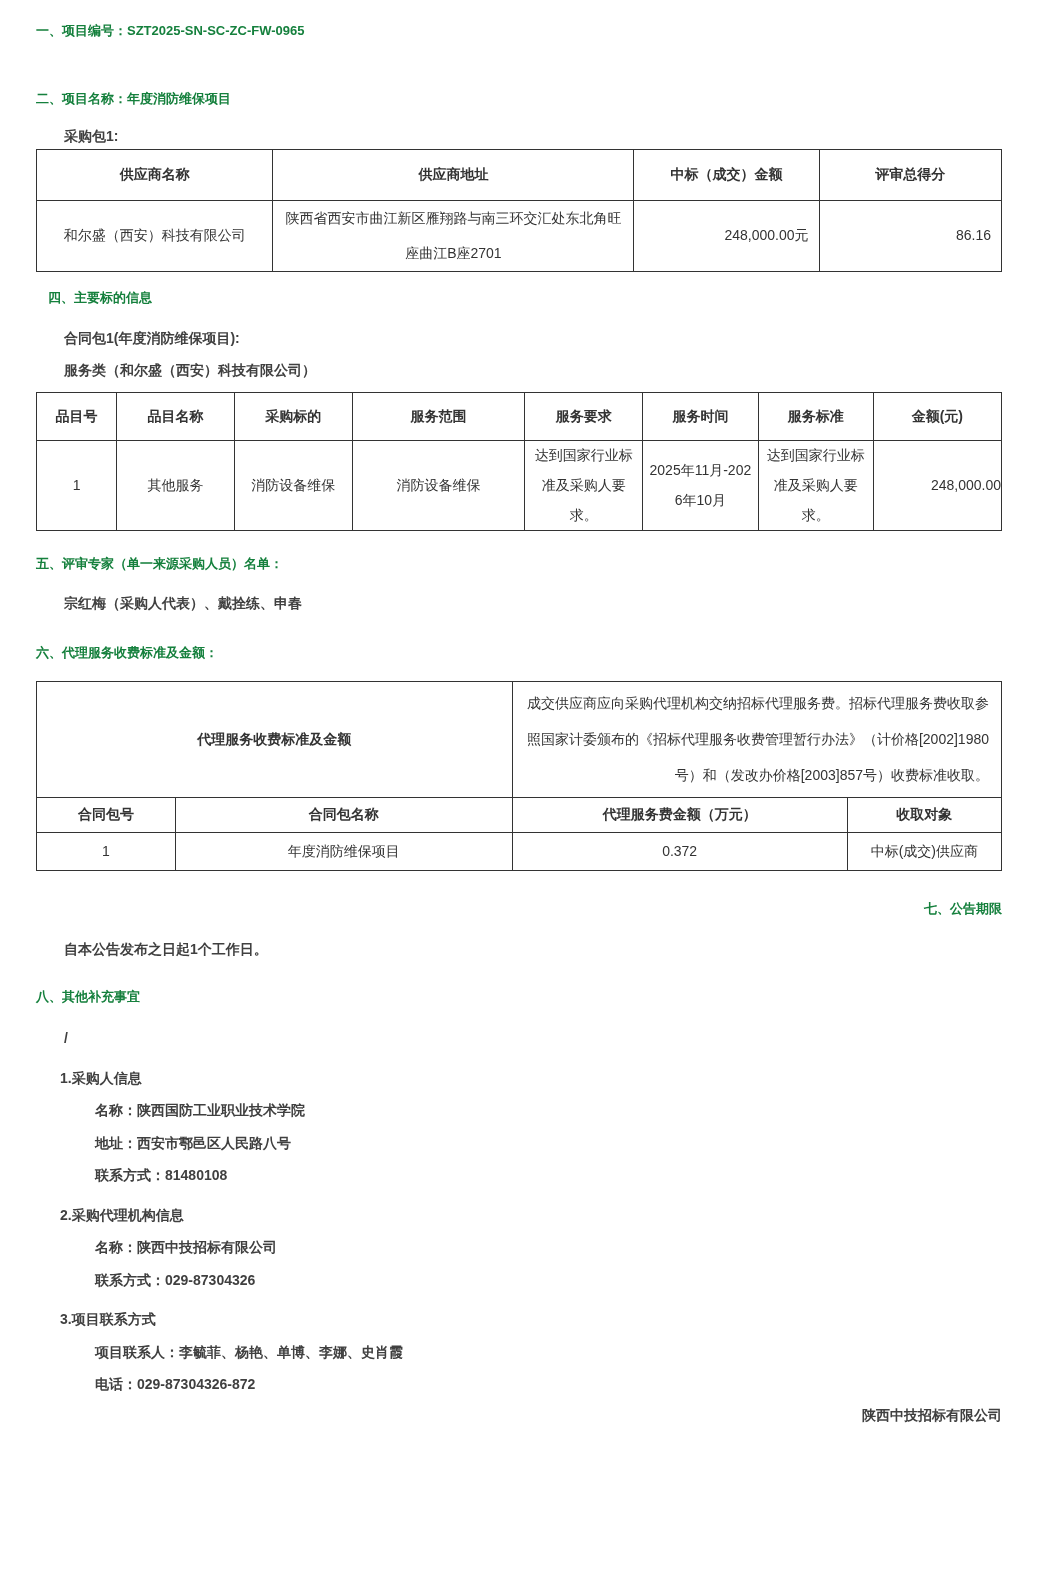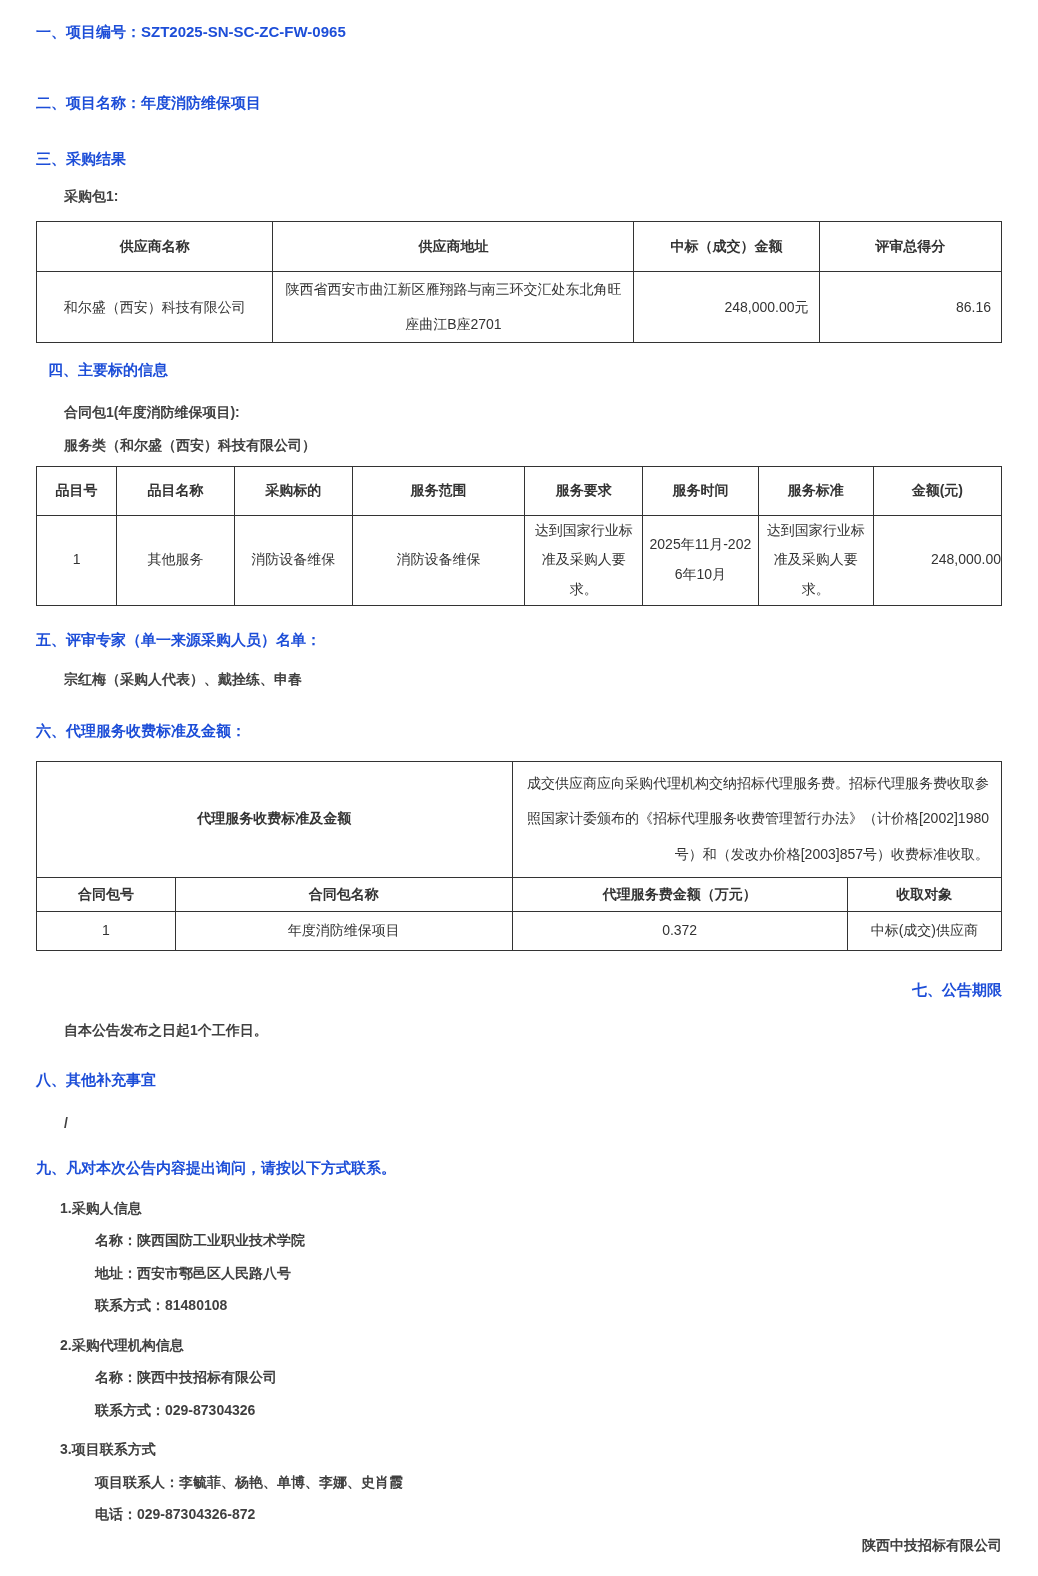--- a/index.html
+++ b/index.html
@@ -7,29 +7,29 @@
   body {
     width: 1038px;
     color: #333333;
     font-family: "Liberation Sans", "DejaVu Sans", sans-serif;
     font-size: 14px;
     line-height: 1.25;
   }
   .page { padding: 13px 36px 24px 36px; }
   p { margin: 0; }
 
-  .sec-title { font-size: 15px; font-weight: 700; color: #1d4ed8; }
+  .sec-title { font-size: 13px; font-weight: 700; color: #15803d; }
   .plain { font-size: 14px; color: #404040; font-weight: bold; }
 
   
   .s1 { margin-top: 10px; }
   .s2 { margin-top: 52px; }
   .s3 { margin-top: 37px; }
   .pkg { margin-top: 20px; padding-left: 28px; }
-  .tbl1 { margin-top: 15px; }
+  .tbl1 { margin-top: 4px; }
   .s4 { margin-top: 18px; margin-left: 12px; }
   .l-contract { margin-top: 24px; padding-left: 28px; }
   .l-service { margin-top: 15px; padding-left: 28px; }
   .tbl2 { margin-top: 12px; }
   .s5 { margin-top: 25px; }
   .l-experts { margin-top: 22px; padding-left: 28px; }
   .s6 { margin-top: 33px; }
   .tbl3 { margin-top: 20px; }
   .s7 { margin-top: 30px; text-align: right; }
   .b7 { margin-top: 23px; padding-left: 28px; }
@@ -69,21 +69,20 @@
 </style>
 </head>
 <body>
 
 <div class="page">
 
   <p class="sec-title s1"><span>一、项目编号：</span><span>SZT2025-SN-SC-ZC-FW-0965</span></p>
 
   <p class="sec-title s2"><span>二、项目名称：</span><span>年度消防维保项目</span></p>
 
-  <p class="sec-title s3">三、采购结果</p>
 
   <p class="plain pkg">采购包1:</p>
 
   <table class="tbl1">
     <colgroup>
       <col style="width:24.5%">
         <col style="width:37.4%">
         <col style="width:19.2%">
         <col style="width:18.9%">
     </colgroup>
@@ -178,21 +177,20 @@
       </tr>
     </tbody>
   </table>
 
   <p class="sec-title s7">七、公告期限</p>
   <p class="plain b7">自本公告发布之日起1个工作日。</p>
 
   <p class="sec-title s8">八、其他补充事宜</p>
   <p class="plain b8">/</p>
 
-  <p class="sec-title s9">九、凡对本次公告内容提出询问，请按以下方式联系。</p>
 
   <div>
     <p class="plain cg-head-first">1.采购人信息</p>
     <p class="plain c-line">名称：陕西国防工业职业技术学院</p>
     <p class="plain c-line">地址：西安市鄠邑区人民路八号</p>
     <p class="plain c-line">联系方式：81480108</p>
   </div>
 
   <div>
     <p class="plain cg-head">2.采购代理机构信息</p>

